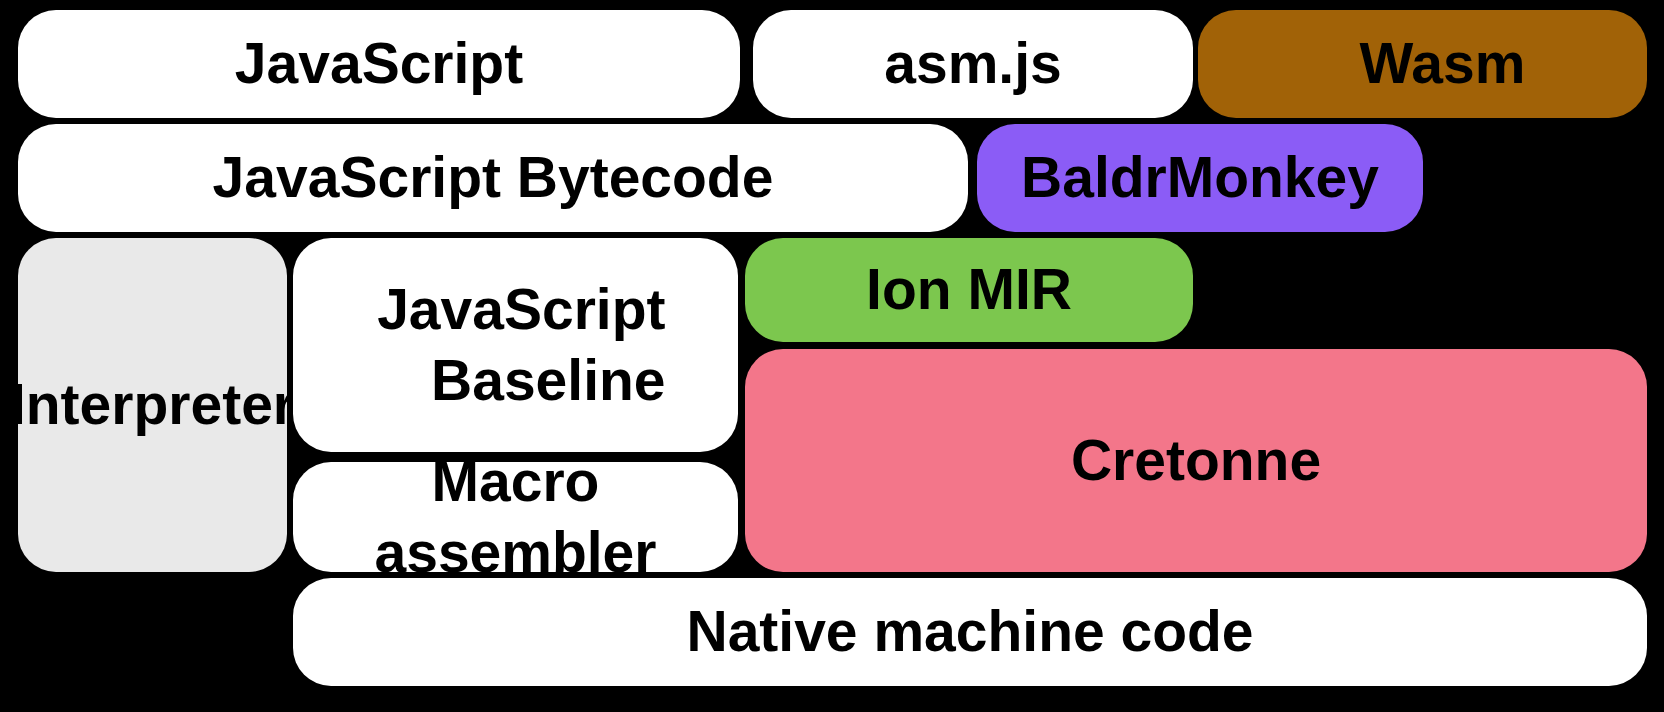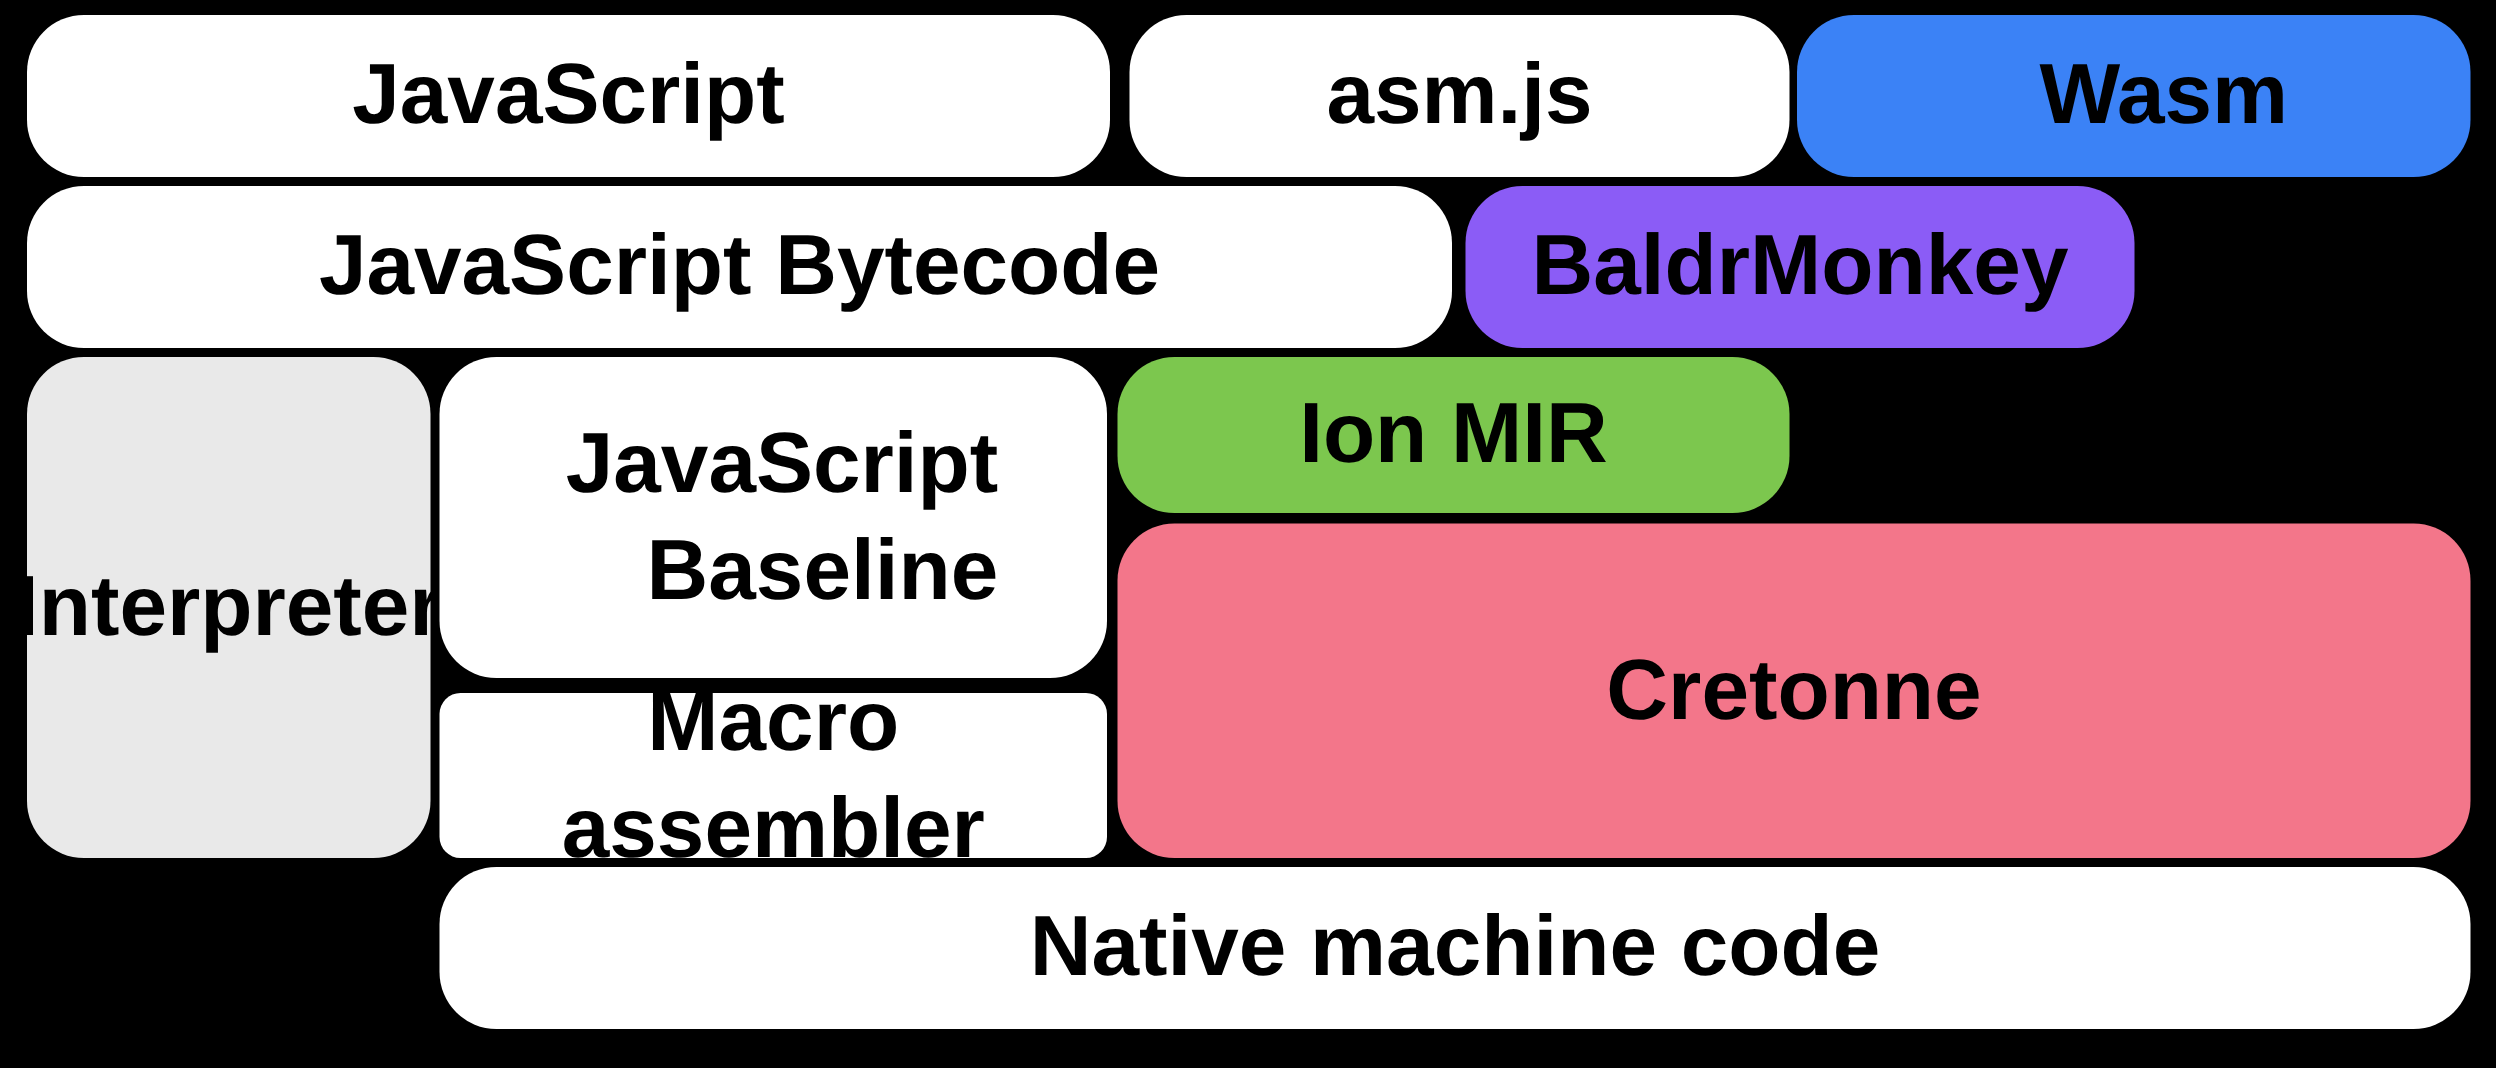--- a/index.html
+++ b/index.html
@@ -59,21 +59,21 @@
 <div class="diagram" style="background-color: rgb(0, 0, 0);">
 
   <div class="box b-javascript" style="background-color: rgb(255, 255, 255);">
     <span>JavaScript</span>
   </div>
 
   <div class="box b-asmjs" style="background-color: rgb(255, 255, 255);">
     <span>asm.js</span>
   </div>
 
-  <div class="box b-wasm" style="background-color: #3b82f6; padding-left: 40px;">
+  <div class="box b-wasm" style="background-color: #a16207; padding-left: 40px;">
     <span>Wasm</span>
   </div>
 
   <div class="box b-bytecode" style="background-color: rgb(255, 255, 255);">
     <span>JavaScript Bytecode</span>
   </div>
 
   <div class="box b-baldrmonkey" style="background-color: #8b5cf6; justify-content: center;">
     <span>BaldrMonkey</span>
   </div>
@@ -87,21 +87,21 @@
   </div>
 
   <div class="box b-ionmir" style="background-color: rgb(124, 199, 78);">
     <span>Ion MIR</span>
   </div>
 
   <div class="box b-cretonne" style="background-color: rgb(243, 118, 138);">
     <span>Cretonne</span>
   </div>
 
-  <div class="box b-macro" style="background-color: rgb(255, 255, 255); border-radius: 14px;">
+  <div class="box b-macro" style="background-color: rgb(255, 255, 255);">
     <span>Macro assembler</span>
   </div>
 
   <div class="box b-native" style="background-color: rgb(255, 255, 255);">
     <span>Native machine code</span>
   </div>
 
 </div>
 
 </body></html>

